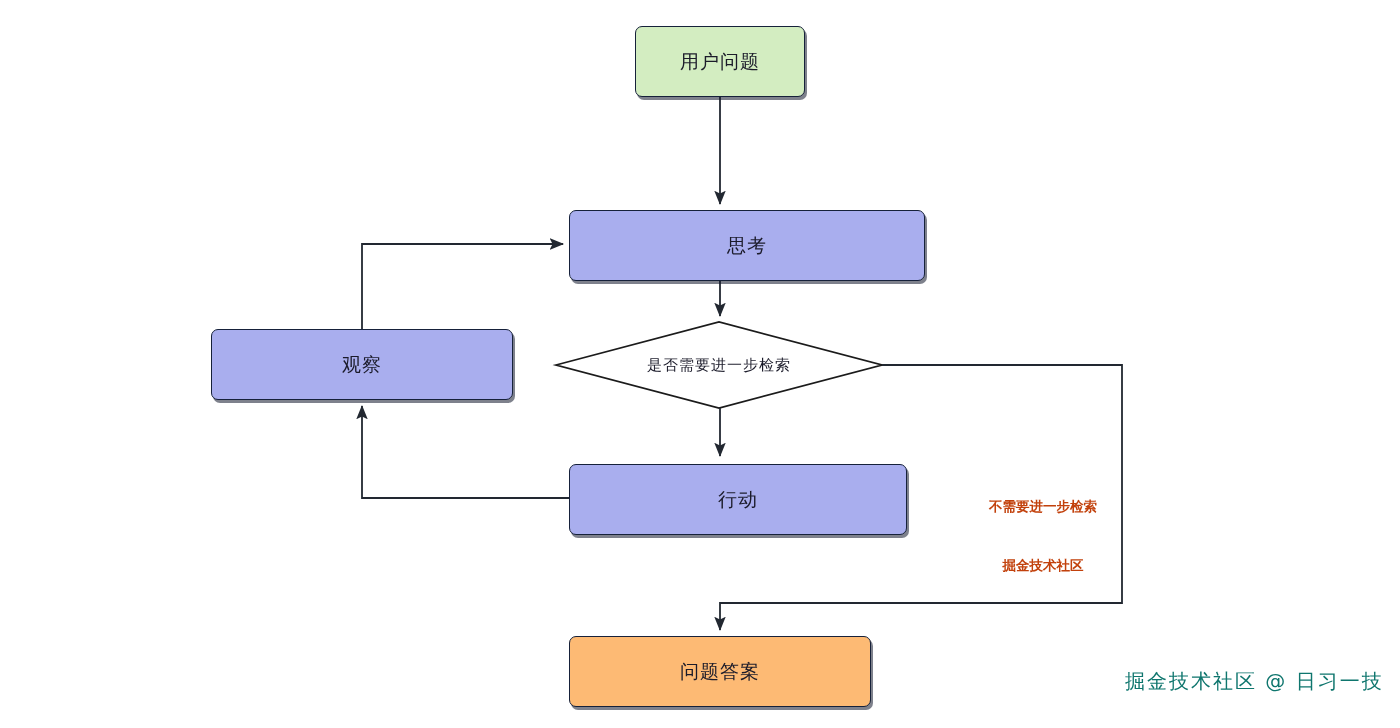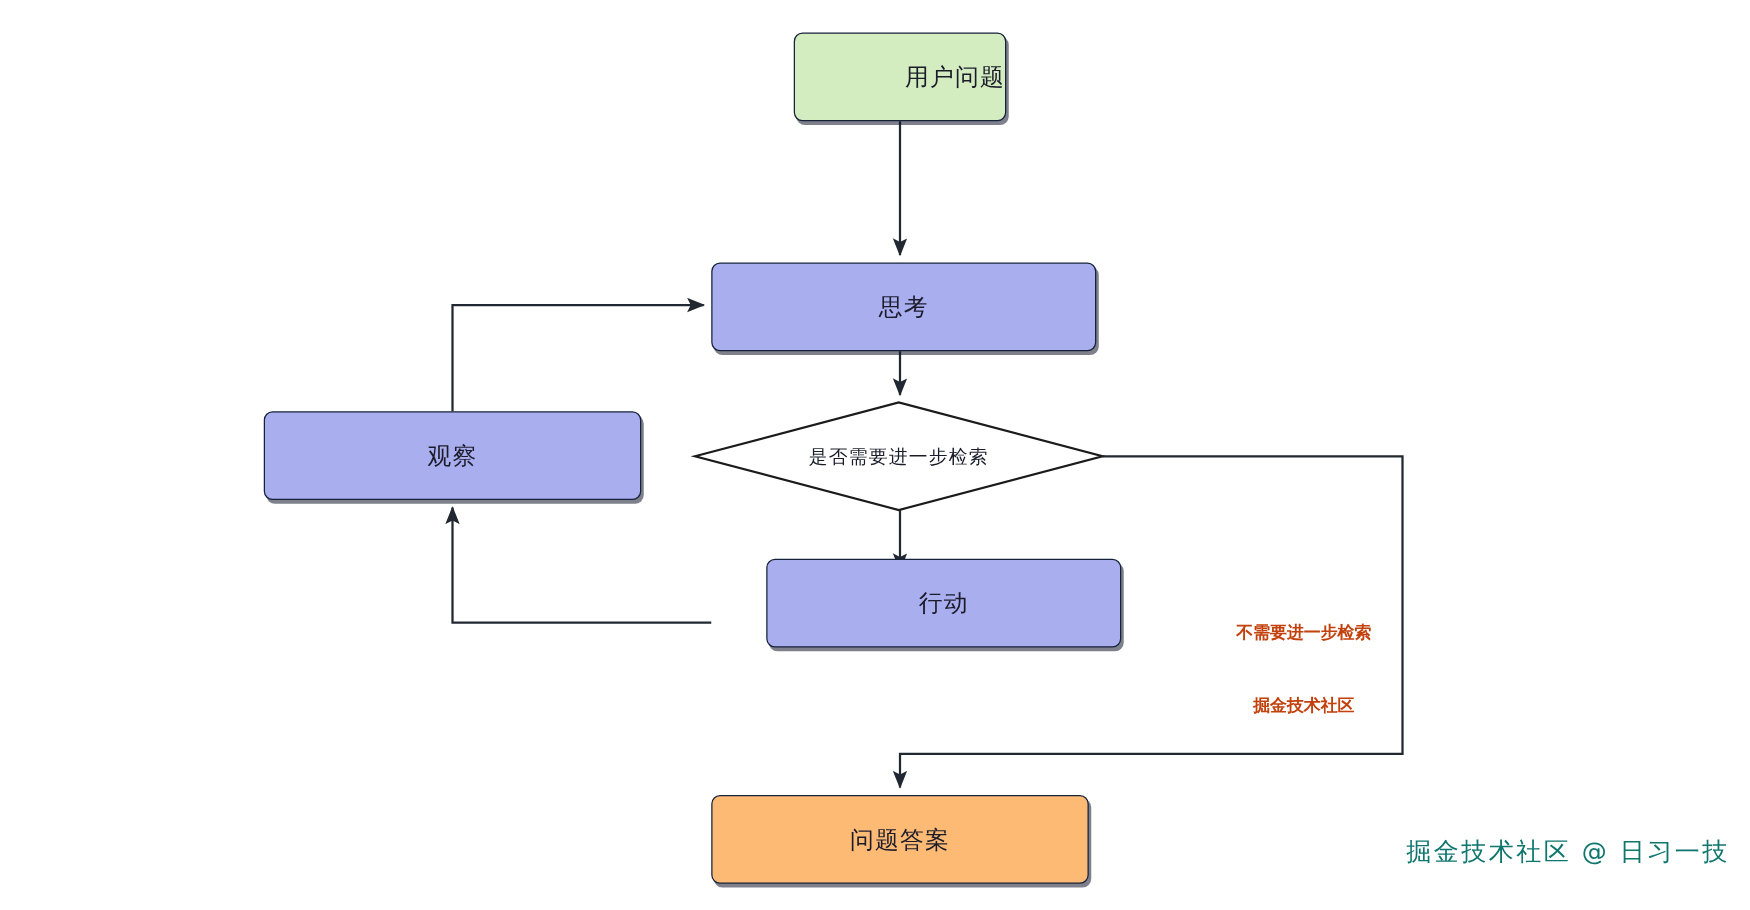--- a/index.html
+++ b/index.html
@@ -28,21 +28,21 @@
     align-items: center;
     justify-content: center;
     border: 1.6px solid #16213a;
     border-radius: 7px;
     color: #1b1b2a;
     font-size: 19px;
     letter-spacing: 1px;
     box-shadow: 2px 3px 0 rgba(20,25,45,0.55);
     z-index: 3;
   }
-  .node-green { background: #d3edc1; justify-content: flex-end; }
+  .node-green { background: #d3edc1; }
   .node-purple { background: #a9aeee; }
   .node-cyan  { background: #fdba74; }
 
   .decision {
     position: absolute;
     z-index: 3;
     display: flex;
     align-items: center;
     justify-content: center;
   }
@@ -97,33 +97,33 @@
 
   <path d="M362,329 L362,244 L563,244" fill="none" stroke="#222831" stroke-width="1.8" marker-end="url(#arrowhead)"></path>
 
   <path d="M882,365 L1122,365 L1122,603 L720,603 L720,630" fill="none" stroke="#222831" stroke-width="1.8" marker-end="url(#arrowhead)"></path>
 </svg>
 
 <div class="node node-green" style="left:635px; top:26px; width:170px; height:71px;">
   <span>用户问题</span>
 </div>
 
-<div class="node node-purple" style="left:569px; top:210px; width:308px; height:71px;font-family:Liberation Serif, serif;">
+<div class="node node-purple" style="left:569px; top:210px; width:356px; height:71px;font-family:Liberation Serif, serif;">
   <span>思考</span>
 </div>
 
 <div class="node node-purple" style="left:211px; top:329px; width:302px; height:71px;">
   <span>观察</span>
 </div>
 
 <div class="decision" style="left:556px; top:322px; width:326px; height:86px;">
   <span class="dia-label">是否需要进一步检索</span>
 </div>
 
-<div class="node node-purple" style="left:569px; top:447px; width:284px; height:71px;margin-left:44px;">
+<div class="node node-purple" style="left:569px; top:464px; width:338px; height:71px;">
   <span>行动</span>
 </div>
 
 <div class="node node-cyan" style="left:569px; top:636px; width:302px; height:71px;">
   <span>问题答案</span>
 </div>
 
 <div class="edge-label" style="left:943px; top:458px; width:200px;">
   <div>不需要进一步检索</div>
   <div>掘金技术社区</div>

